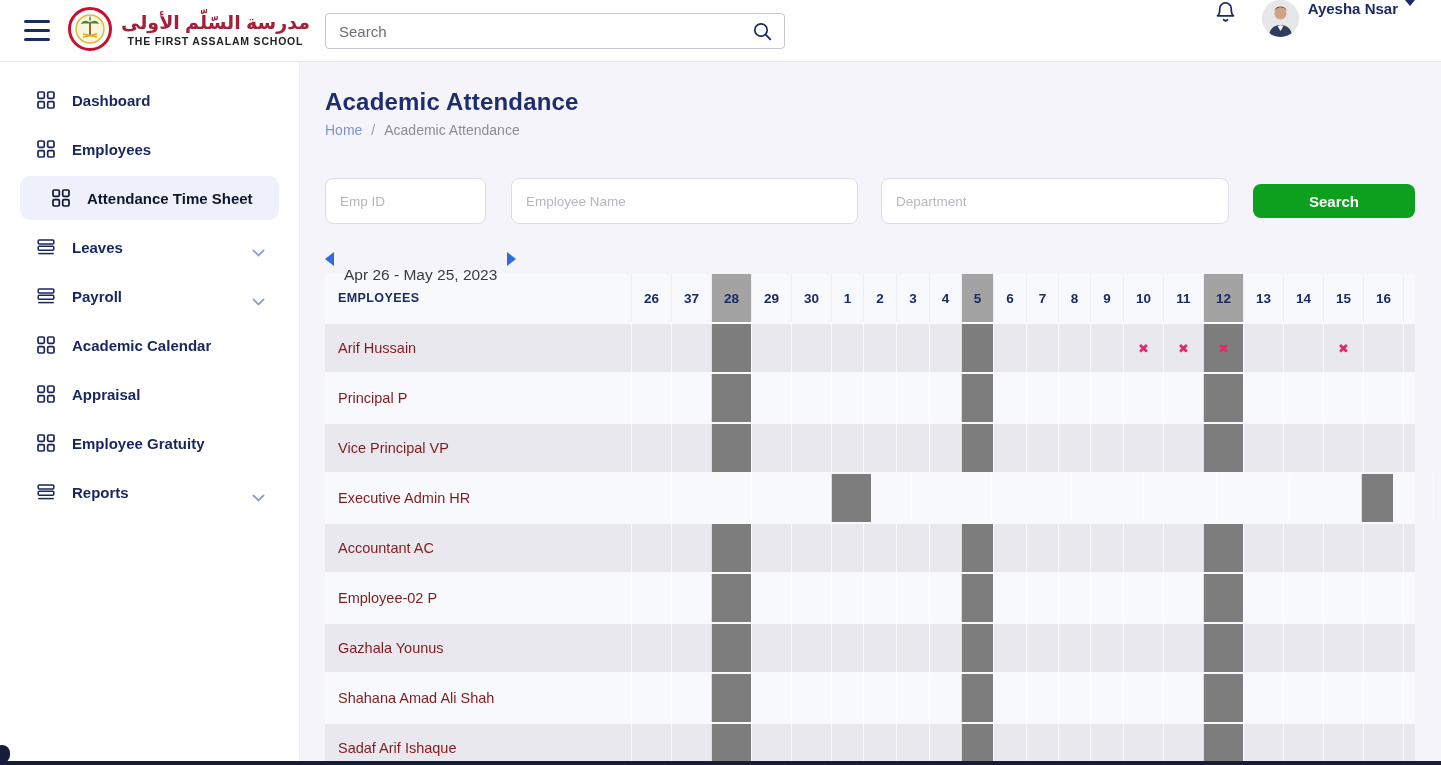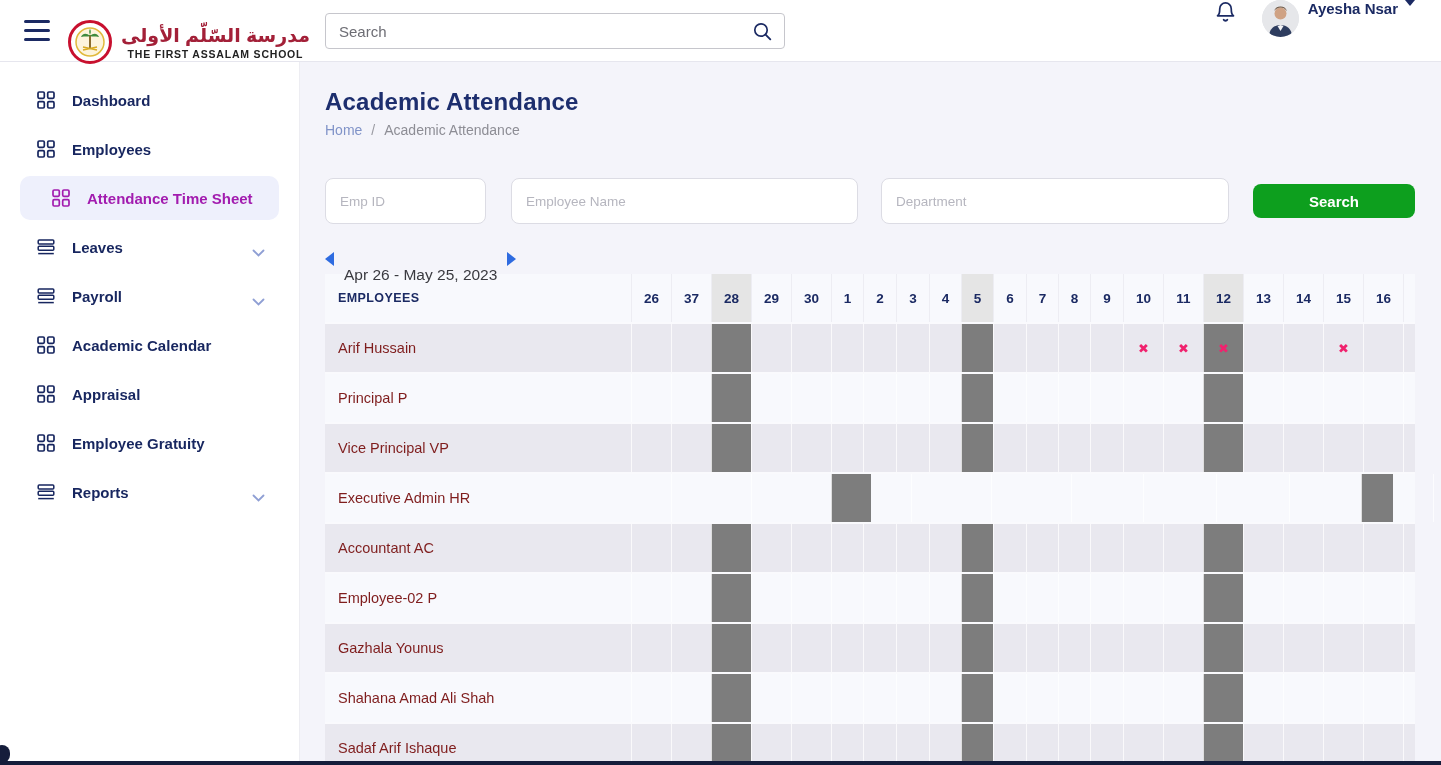--- a/index.html
+++ b/index.html
@@ -6,21 +6,21 @@
   html,body { width:1441px; height:765px; overflow:hidden;
     font-family:"Liberation Sans","DejaVu Sans",sans-serif; background:#fff; }
   .app { position:relative; width:1441px; height:765px; }
 
   
   .topbar { position:absolute; top:0; left:0; width:1441px; height:62px;
     background:#fff; border-bottom:1px solid #e6e6ee; z-index:5; }
   .hamburger { position:absolute; left:24px; top:20px; width:26px; height:21px;
     display:flex; flex-direction:column; justify-content:space-between; cursor:pointer; }
   .hamburger span { display:block; height:3px; border-radius:2px; background:#1b2a63; }
-  .logo { position:absolute; left:68px; top:20px; display:flex; align-items:center; }
+  .logo { position:absolute; left:68px; top:7px; display:flex; align-items:center; }
   .logo-text { margin-left:9px; display:flex; flex-direction:column; align-items:center; }
   .logo-ar { font-size:19px; font-weight:bold; color:#a32038; line-height:24px; direction:rtl; }
   .logo-en { font-size:10.5px; font-weight:600; color:#222; letter-spacing:.8px; line-height:13px; }
   .searchbox { position:absolute; left:325px; top:13px; width:460px; height:36px;
     background:#fff; border:1px solid #c6c6cc; border-radius:4px; }
   .searchbox input { width:100%; height:100%; border:none; outline:none; background:transparent;
     padding:0 40px 0 13px; font-size:15px; color:#333;
     font-family:"Liberation Sans","DejaVu Sans",sans-serif; }
   .searchbox input::placeholder { color:#6d6d74; }
   .searchbox .mag { position:absolute; right:11px; top:7px; }
@@ -32,21 +32,21 @@
   .caret { width:0; height:0; border-left:5px solid transparent; border-right:5px solid transparent;
     border-top:6px solid #1b2a63; margin-left:7px; cursor:pointer; }
 
   
   .sidebar { position:absolute; top:62px; left:0; width:300px; height:703px;
     background:#fff; border-right:1px solid #ededf2; padding-top:16px; z-index:4; }
   .side-item { height:44px; margin:0 20px 5px 20px; padding-left:17px; border-radius:10px;
     display:flex; align-items:center; position:relative; cursor:pointer; color:#17265f; }
   .side-item .s-icon { width:18px; height:18px; display:flex; flex-shrink:0; }
   .side-item .s-label { margin-left:17px; font-size:15px; font-weight:bold; }
-  .side-item.active { background:#eef0fc; color:#a21caf;padding-left:32px; }
+  .side-item.active { background:#eef0fc; color:#0f172a;padding-left:32px; }
   .side-item .chev { position:absolute; right:14px; top:18px; }
 
   
   .main { position:absolute; top:62px; left:300px; width:1141px; height:703px;
     background:#f4f4fa; overflow:hidden; padding:26px 0 0 25px; }
   .page-title { font-size:24px; font-weight:bold; color:#1d2e6e; letter-spacing:.2px; }
   .breadcrumb { margin-top:6px; font-size:14px; display:flex; gap:9px; align-items:center; }
   .bc-home { color:#8093c8; cursor:pointer; }
   .bc-sep { color:#9a9aa2; }
   .bc-cur { color:#8d8d95; }
@@ -76,21 +76,21 @@
   .t-row { display:grid; height:50px; border-bottom:2px solid #fafafd; }
   .t-row.head { background:#f8f9fd; }
   .t-row.even { background:#e9e8ef; }
   .t-row.odd  { background:#f8f9fd; }
   .c-name { display:flex; align-items:center; padding-left:13px; font-size:14.5px; color:#7f1d1d; }
   .t-row.head .c-name { font-size:12.5px; font-weight:bold; color:#1b2a63; letter-spacing:.4px; }
   .c-day { display:flex; align-items:center; justify-content:center; }
   .t-row.head .c-day { font-size:13.5px; font-weight:bold; color:#1b2a63;
     border-left:1px solid #ededf3; }
   .t-row:not(.head) .c-day { border-left:1px solid rgba(255,255,255,.75); }
-  .t-row.head .c-day.weekend { background:#e5e5e5; }
+  .t-row.head .c-day.weekend { background:#a3a3a3; }
   .t-row:not(.head) .c-day.weekend { background:#7d7d7d; }
   .mark { font-size:13px; font-weight:bold; color:#f0226e; line-height:1; }
 
   
   .hscroll { position:absolute; left:0; bottom:0; width:1441px; height:4px; background:#151d3b; z-index:9; }
   .hscroll-cap { position:absolute; left:-6px; bottom:2px; width:16px; height:18px;
     border-radius:9px; background:#151d3b; z-index:9; }
 </style>
 </head>
 <body>

